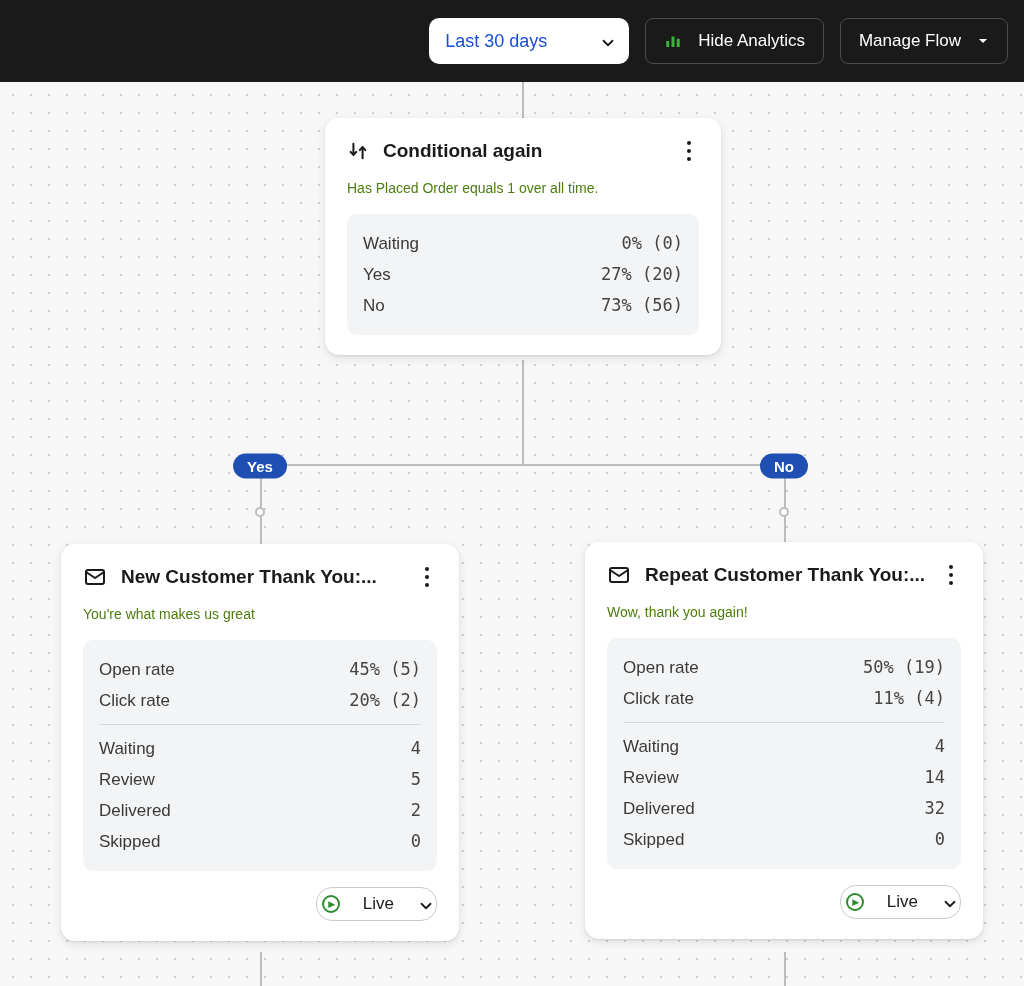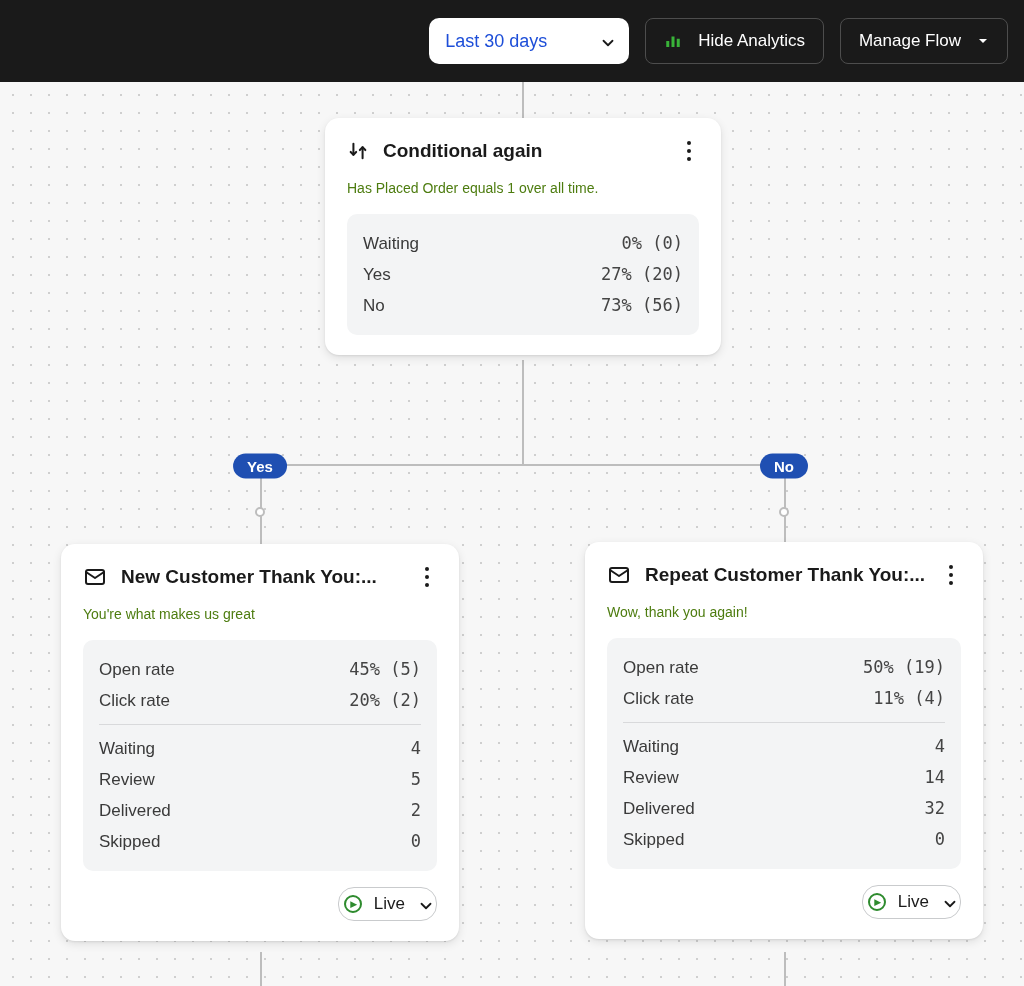--- a/index.html
+++ b/index.html
@@ -164,21 +164,21 @@
   }
 
   .status-row {
     margin-top: 16px;
     display: flex;
     justify-content: flex-end;
   }
   .status-pill {
     display: flex;
     align-items: center;
-    gap: 12px;
+    gap: 23px;
     border: 1.5px solid #c9cbcd;
     border-radius: 16px;
     padding: 6px 5px;
     cursor: pointer;
     font-size: 17px;
     color: #1a1a1a;
   }
   .live-dot {
     width: 18px; height: 18px; border-radius: 50%;
     border: 2px solid #2e8b2e;

